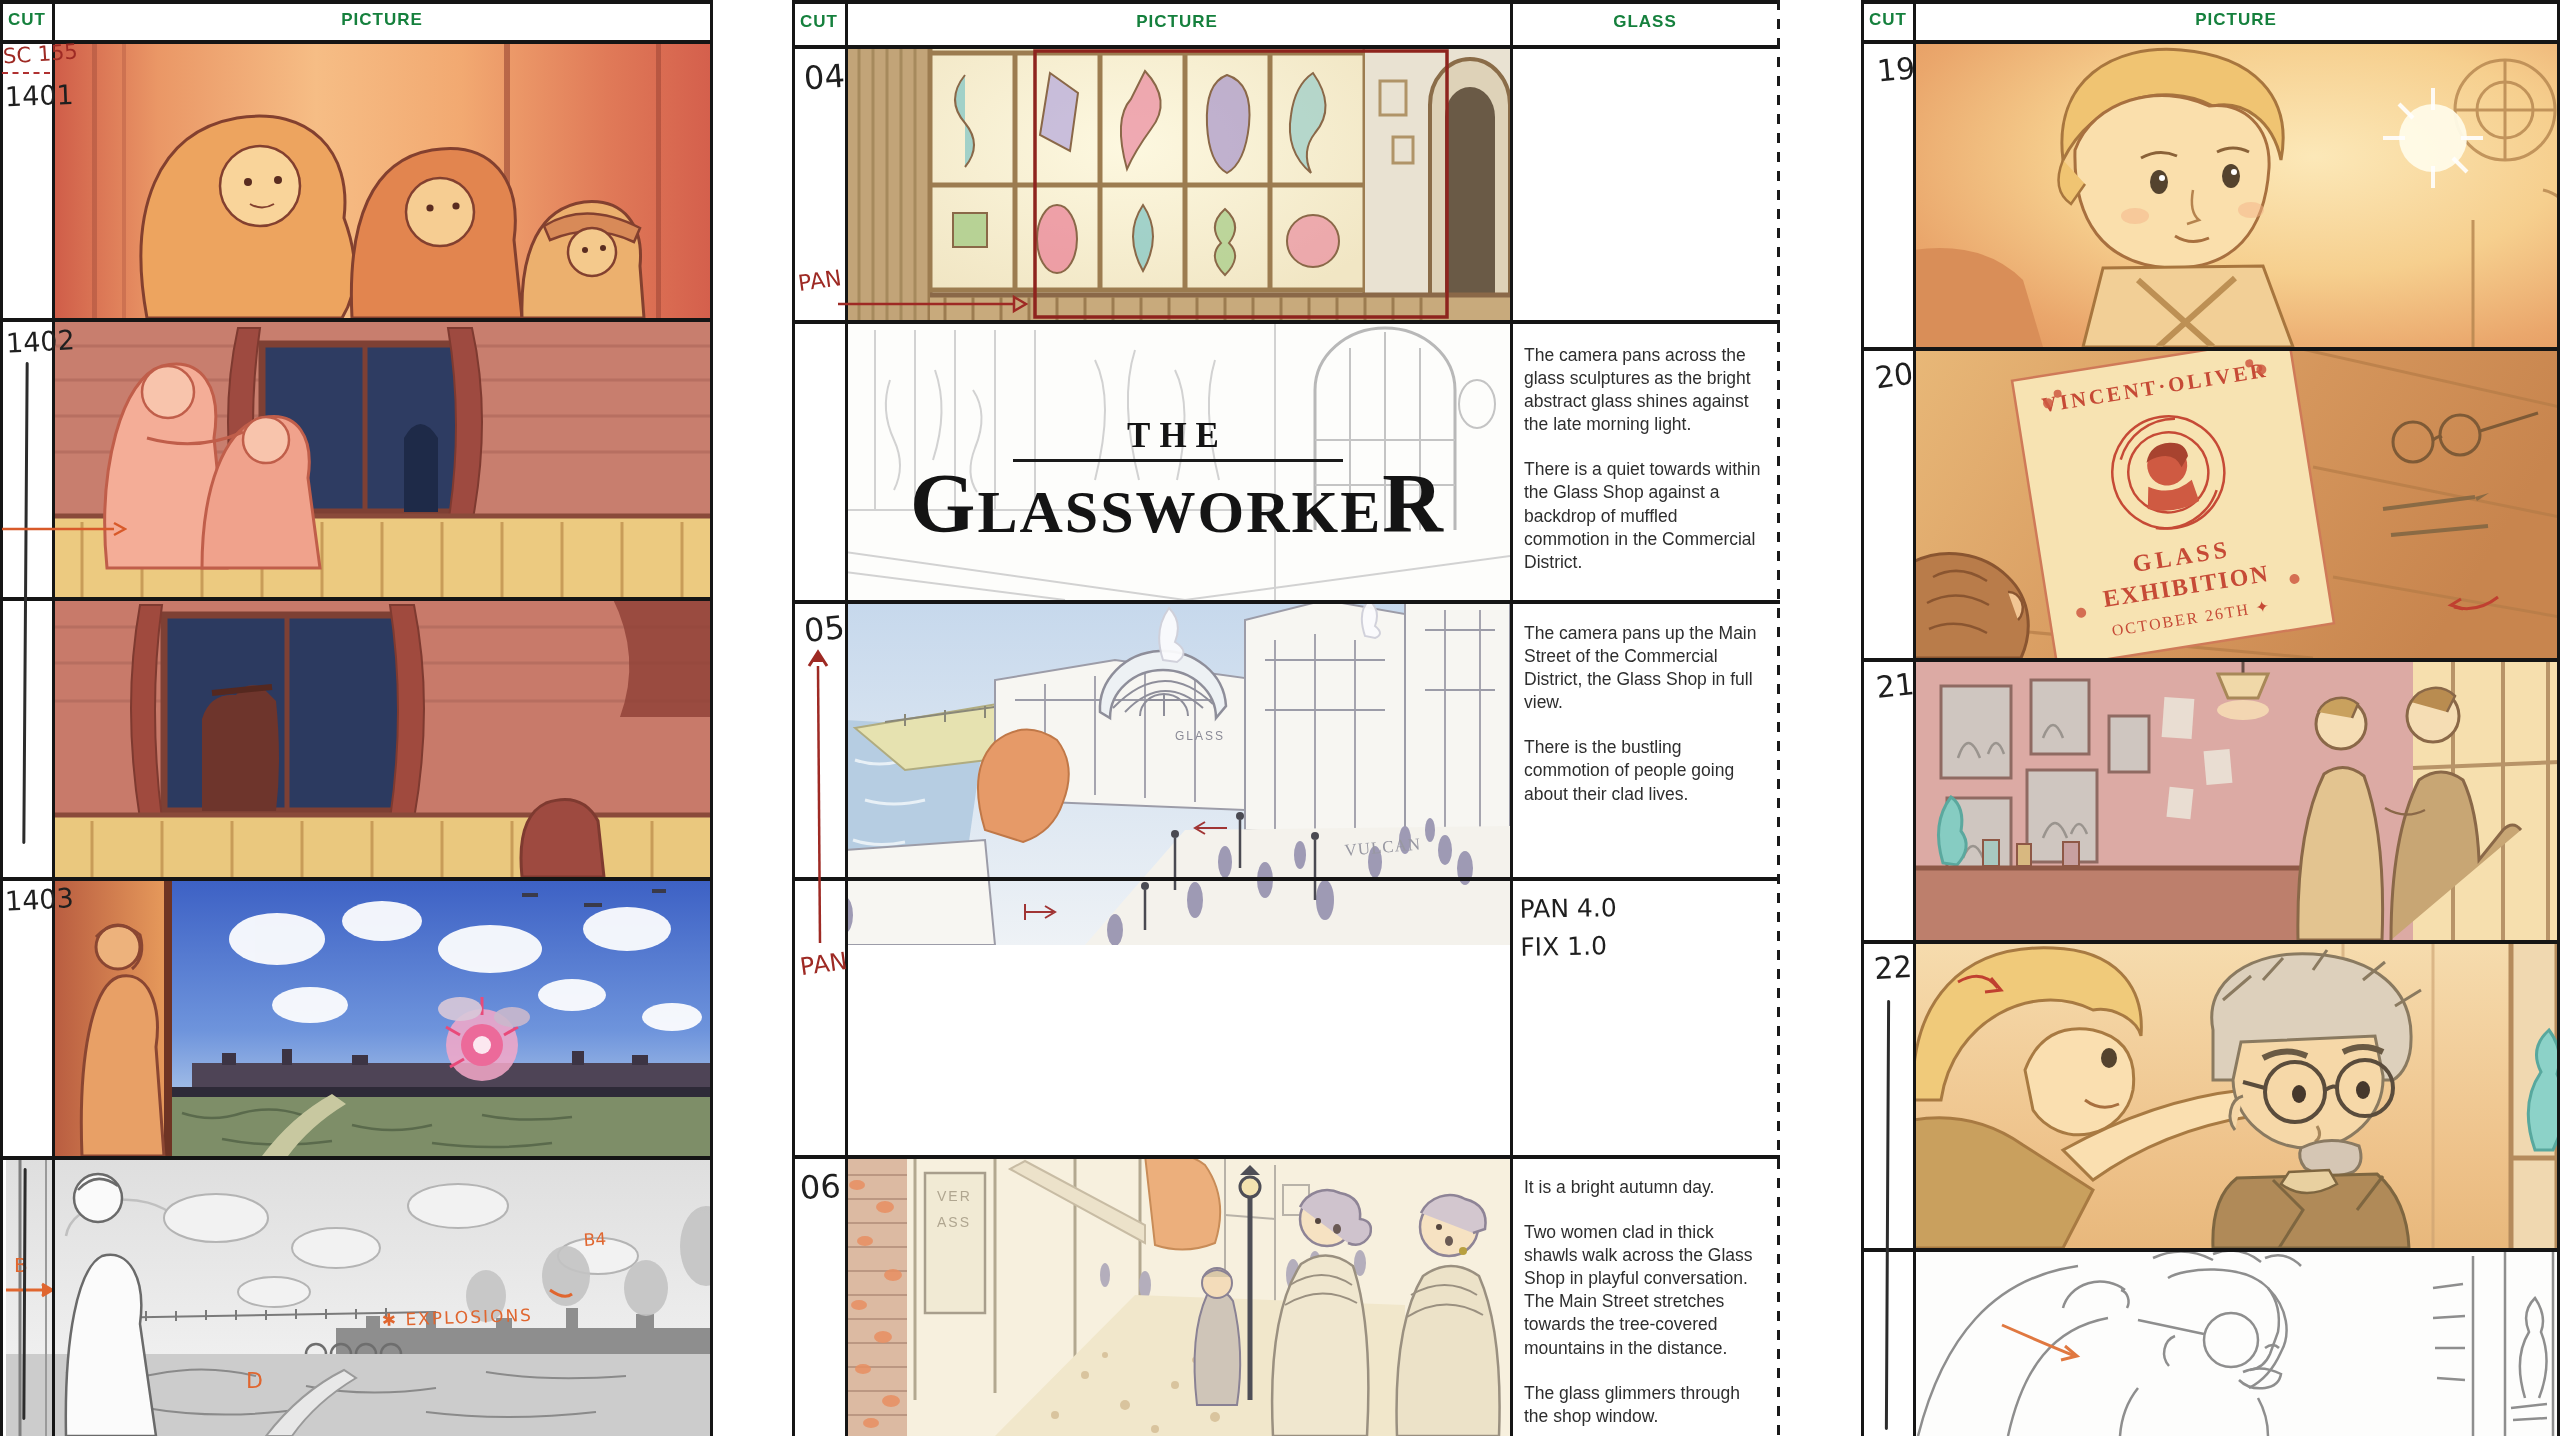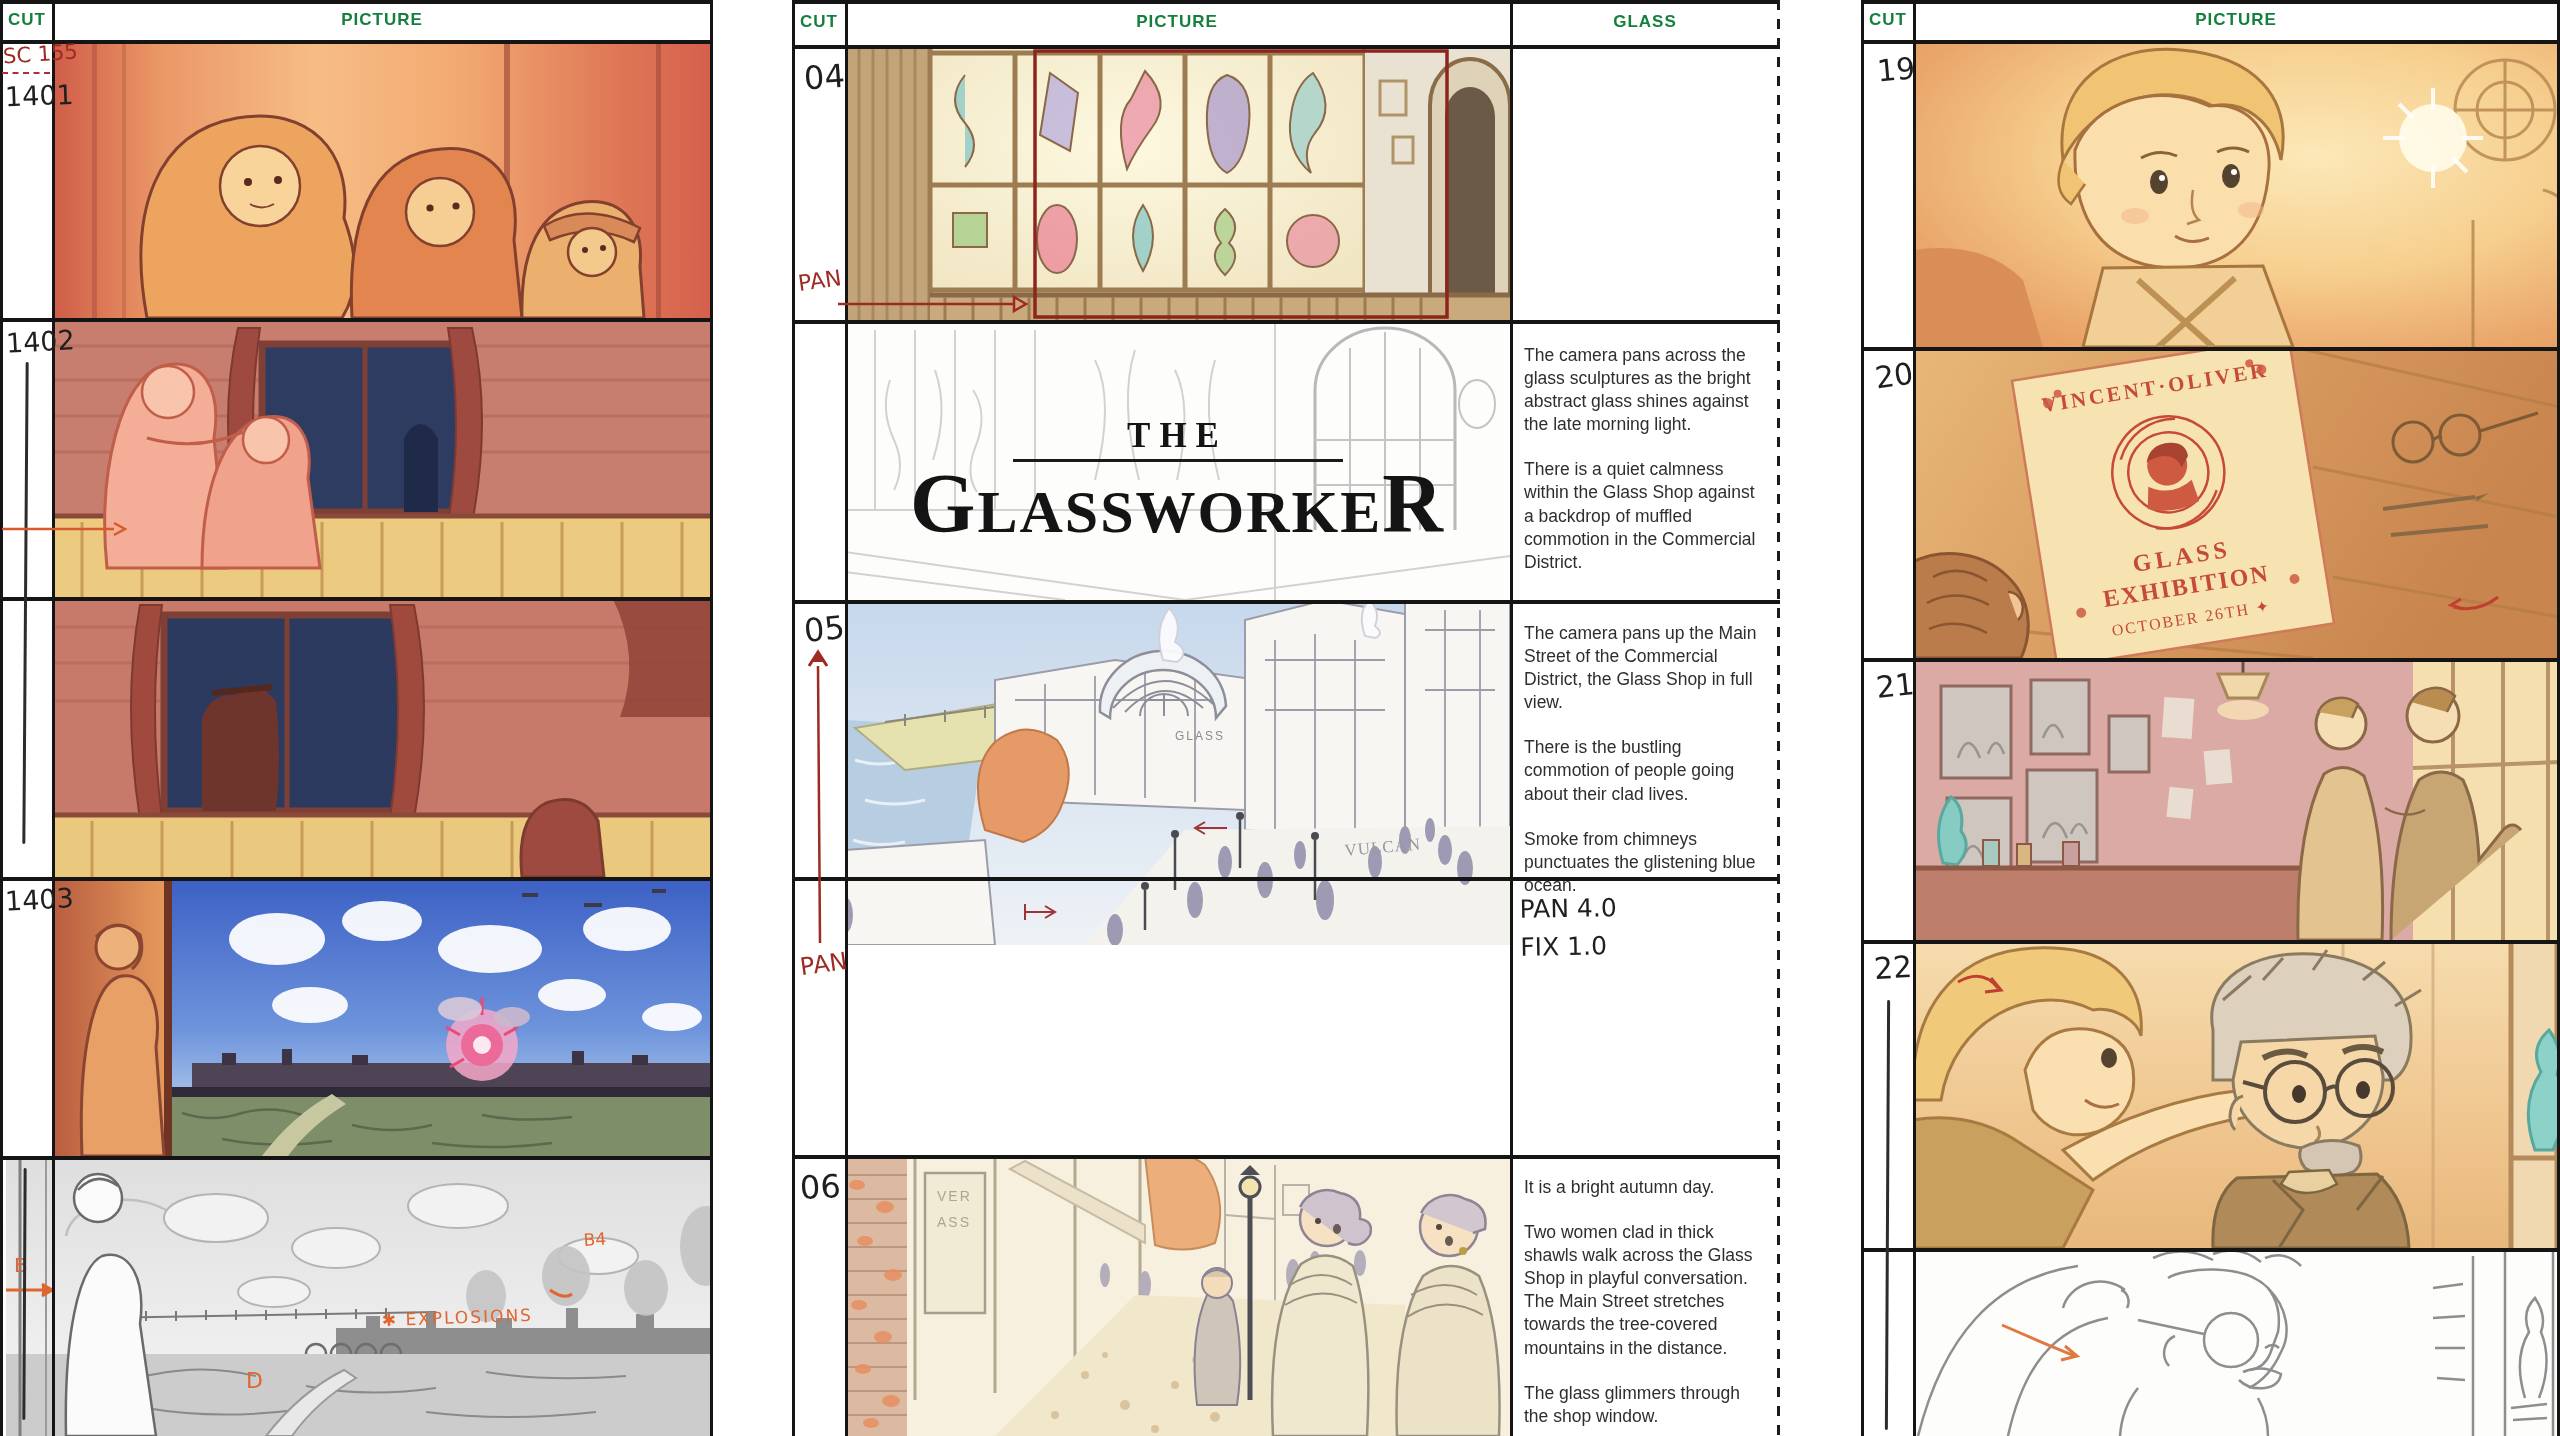--- a/index.html
+++ b/index.html
@@ -605,26 +605,25 @@
         <circle cx="618" cy="96" r="4" fill="#b8a040"></circle>
         <ellipse cx="604" cy="86" rx="4" ry="5" fill="#6a5a54"></ellipse>
         <path d="M552,281 q-4,-110 26,-160 q28,-20 56,0 q24,55 20,160 Z" fill="#ece2c8" stroke="#9a9080" stroke-width="2.5"></path>
         <path d="M566,140 q34,-20 66,0 M562,162 q38,-24 76,-2" stroke="#9a9080" stroke-width="2" fill="none"></path>
       </g>
     </svg>
   </div>
 
   <div class="actioncell" style="left:732px;top:344px;width:238px;">
     <p>The camera pans across the glass sculptures as the bright abstract glass shines against the late morning light.</p>
-    <p>There is a quiet calmness within the Glass Shop against a backdrop of muffled commotion in the Commercial District.</p>
+    <p>There is a quiet towards within the Glass Shop against a backdrop of muffled commotion in the Commercial District.</p>
   </div>
   <div class="actioncell" style="left:732px;top:622px;width:238px;">
     <p>The camera pans up the Main Street of the Commercial District, the Glass Shop in full view.</p>
     <p>There is the bustling commotion of people going about their clad lives.</p>
-    <p>Smoke from chimneys punctuates the glistening blue ocean.</p>
   </div>
   <div class="hand" style="left:728px;top:890px;font-size:25px;line-height:1.5;transform:rotate(-1deg);">
     <div>PAN 4.0</div>
     <div>FIX 1.0</div>
   </div>
   <div class="actioncell" style="left:732px;top:1176px;width:238px;">
     <p>It is a bright autumn day.</p>
     <p>Two women clad in thick shawls walk across the Glass Shop in playful conversation. The Main Street stretches towards the tree-covered mountains in the distance.</p>
     <p>The glass glimmers through the shop window.</p>
   </div>

